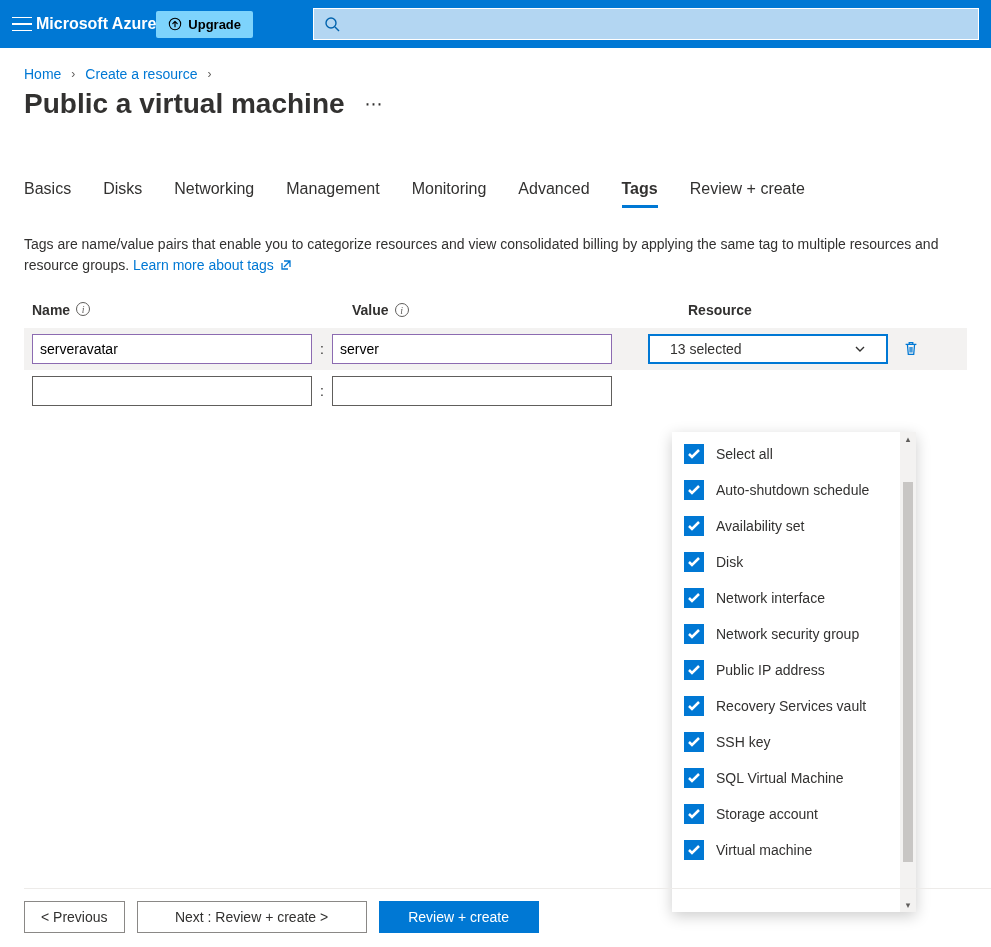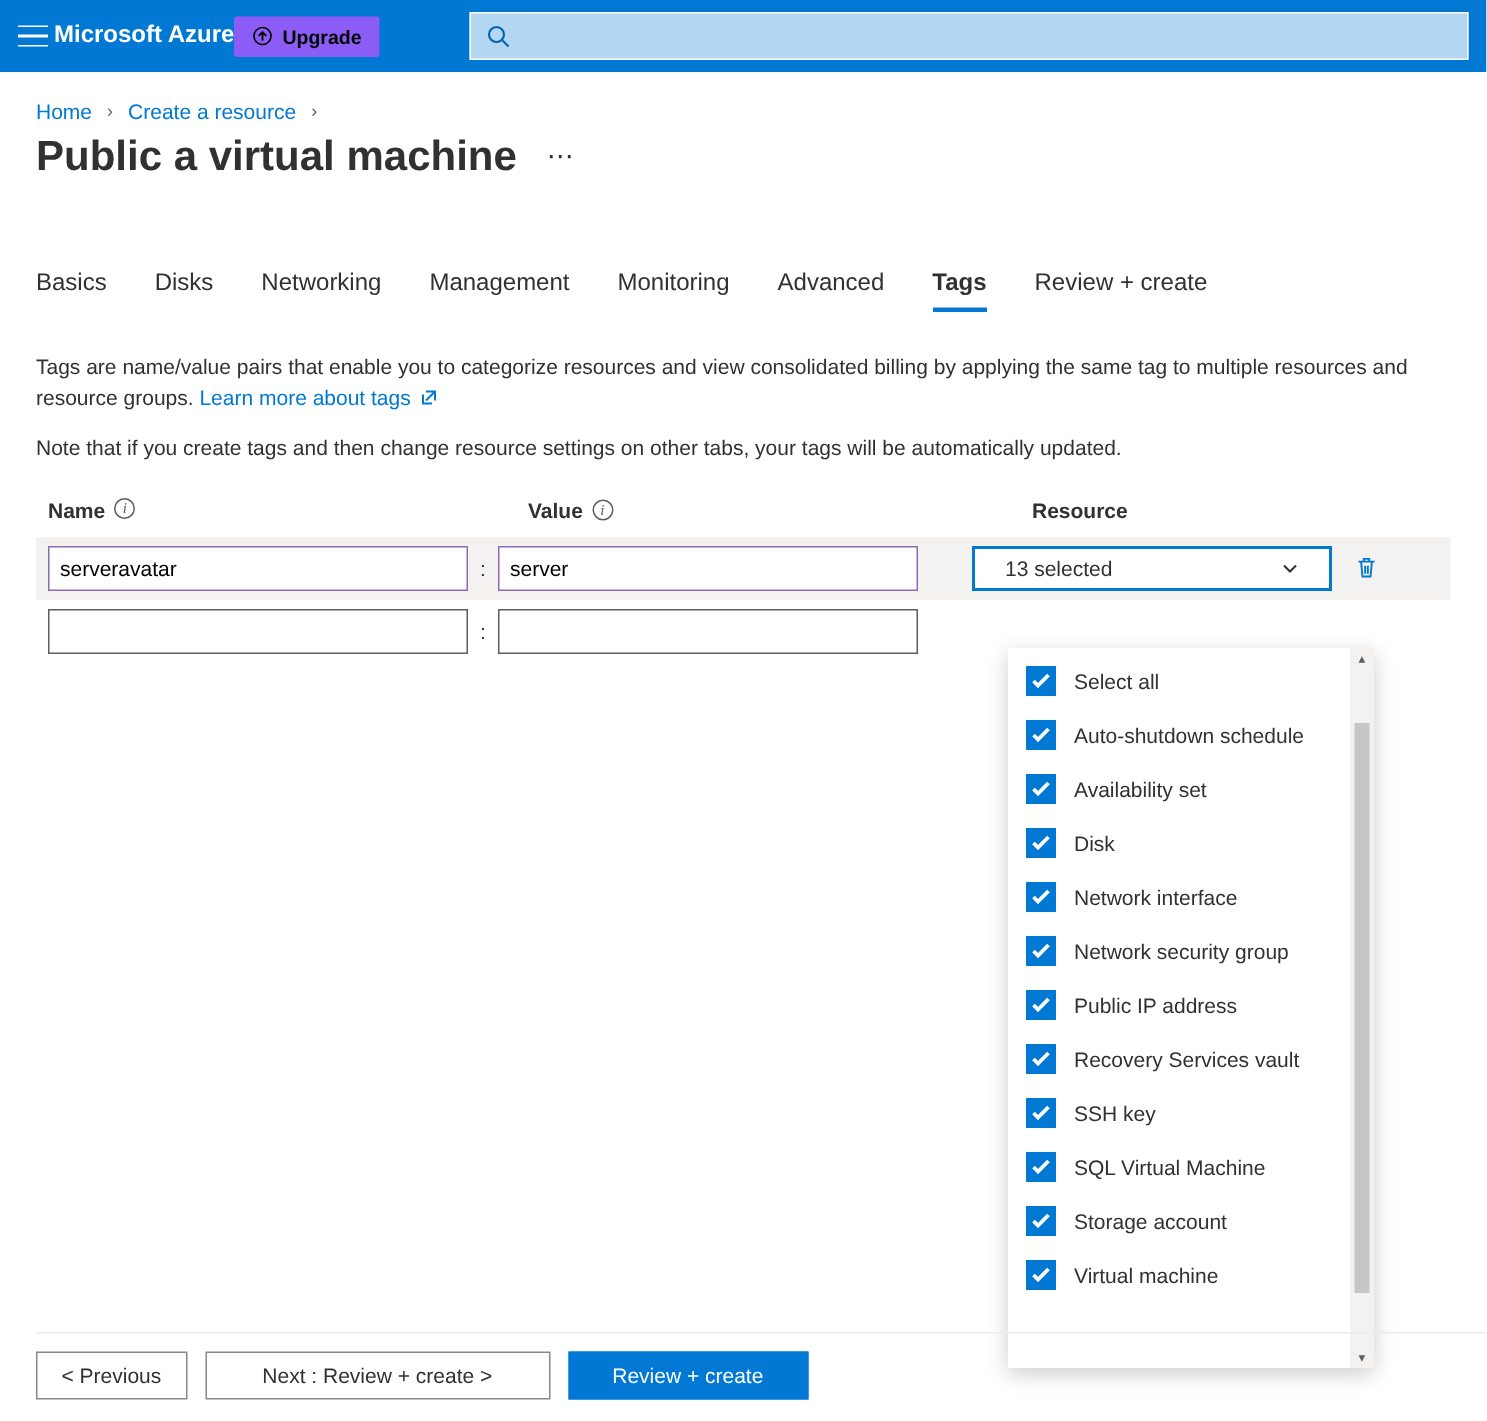--- a/index.html
+++ b/index.html
@@ -4,21 +4,21 @@
 <style>
   * { box-sizing: border-box; }
   html, body { margin: 0; padding: 0; font-family: "Segoe UI", Arial, sans-serif; font-size: 14px; color: #323130; background: #fff; }
   body { width: 991px; height: 947px; overflow: hidden; position: relative; }
 
   
   .topbar { background: #0078d4; height: 48px; display: flex; align-items: center; padding: 0 12px; }
   .hamburger { width: 24px; height: 24px; display: flex; flex-direction: column; justify-content: center; gap: 5px; cursor: pointer; }
   .hamburger span { display: block; height: 1.5px; background: #fff; width: 20px; }
   .brand { color: #fff; font-size: 16px; font-weight: 600; white-space: nowrap; }
-  .upgrade-btn { background: #8b5cf6; color: #000; border: none; padding: 6px 12px; font-size: 13px; border-radius: 2px; display: flex; align-items: center; gap: 6px; cursor: pointer; font-weight: 600; }
+  .upgrade-btn { background: #7dd3fc; color: #000; border: none; padding: 6px 12px; font-size: 13px; border-radius: 2px; display: flex; align-items: center; gap: 6px; cursor: pointer; font-weight: 600; }
   .upgrade-btn svg { width: 14px; height: 14px; }
   .searchbox { flex: 1; background: #b3d6f2; border: 1px solid #fff; height: 32px; display: flex; align-items: center; padding: 0 10px; gap: 8px; margin-left: 60px; }
   .searchbox input { flex: 1; background: transparent; border: none; outline: none; color: #0062ad; font-size: 14px;}
   .searchbox input::placeholder { color: #0062ad; }
   .searchbox svg { width: 16px; height: 16px; stroke: #0062ad; }
 
   
   .page { padding: 18px 24px 0 24px; }
   .breadcrumb { font-size: 14px; display: flex; align-items: center; gap: 10px; }
   .breadcrumb a { color: #0078d4; text-decoration: none; cursor: pointer;}
@@ -125,21 +125,20 @@
 
   <div class="desc">
     <span>Tags are name/value pairs that enable you to categorize resources and view consolidated billing by applying the same tag to multiple resources and resource groups. </span>
     <a><span>Learn more about tags</span>
       <svg viewBox="0 0 12 12">
           <path d="M4 2h6v6M10 2L4 8" stroke="#0078d4" fill="none" stroke-width="1.3"></path>
           <path d="M8 10H2V4" stroke="#0078d4" fill="none" stroke-width="1.3"></path>
         </svg>
     </a>
   </div>
-  <div class="note">Note that if you create tags and then change resource settings on other tabs, your tags will be automatically updated.</div>
 
   <div class="tag-table">
     <div class="th-row">
       <div class="th-name">
           <span>Name</span>
           <span class="info-ic">i</span>
         </div>
       <div class="th-sep"></div>
       <div class="th-value">
           <span>Value</span>

